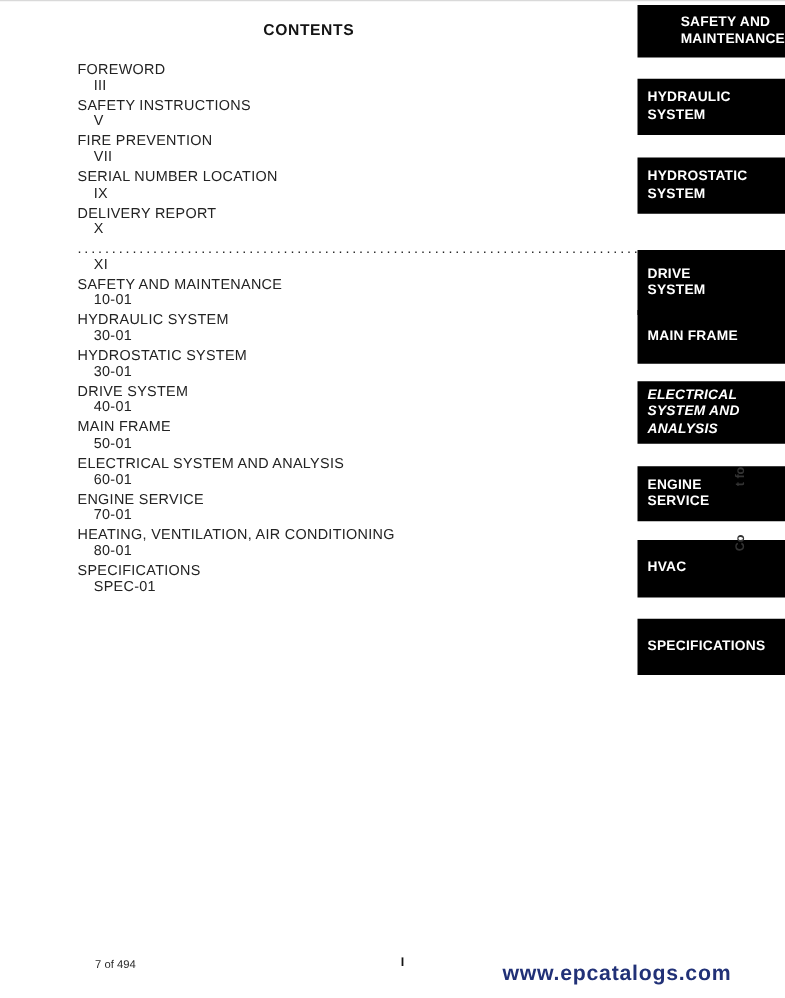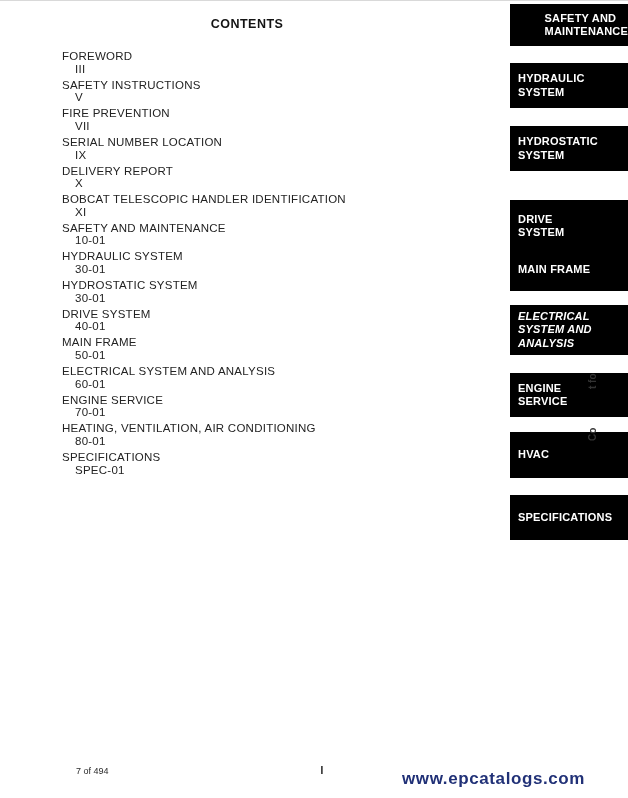--- a/index.html
+++ b/index.html
@@ -95,21 +95,20 @@
     <span class="toc-page">IX</span>
   </div>
 
   <div class="toc-row">
     <span class="toc-title">DELIVERY REPORT</span>
     <span class="toc-leader">..........................................................................................</span>
     <span class="toc-page">X</span>
   </div>
 
   <div class="toc-row">
-    <span class="toc-title">BOBCAT TELESCOPIC HANDLER IDENTIFICATION</span>
     <span class="toc-leader">..........................................................................................</span>
     <span class="toc-page">XI</span>
   </div>
 
   <div class="toc-row">
     <span class="toc-title">SAFETY AND MAINTENANCE</span>
     <span class="toc-leader">..........................................................................................</span>
     <span class="toc-page">10-01</span>
   </div>
 

